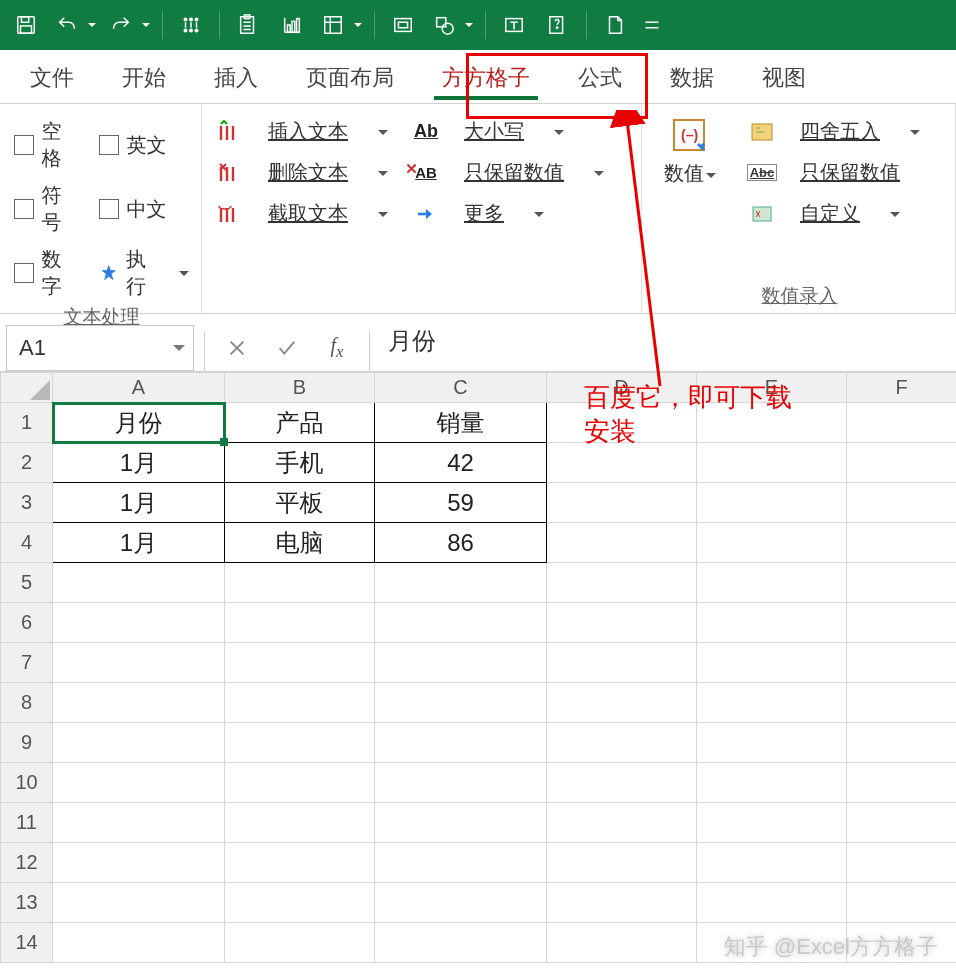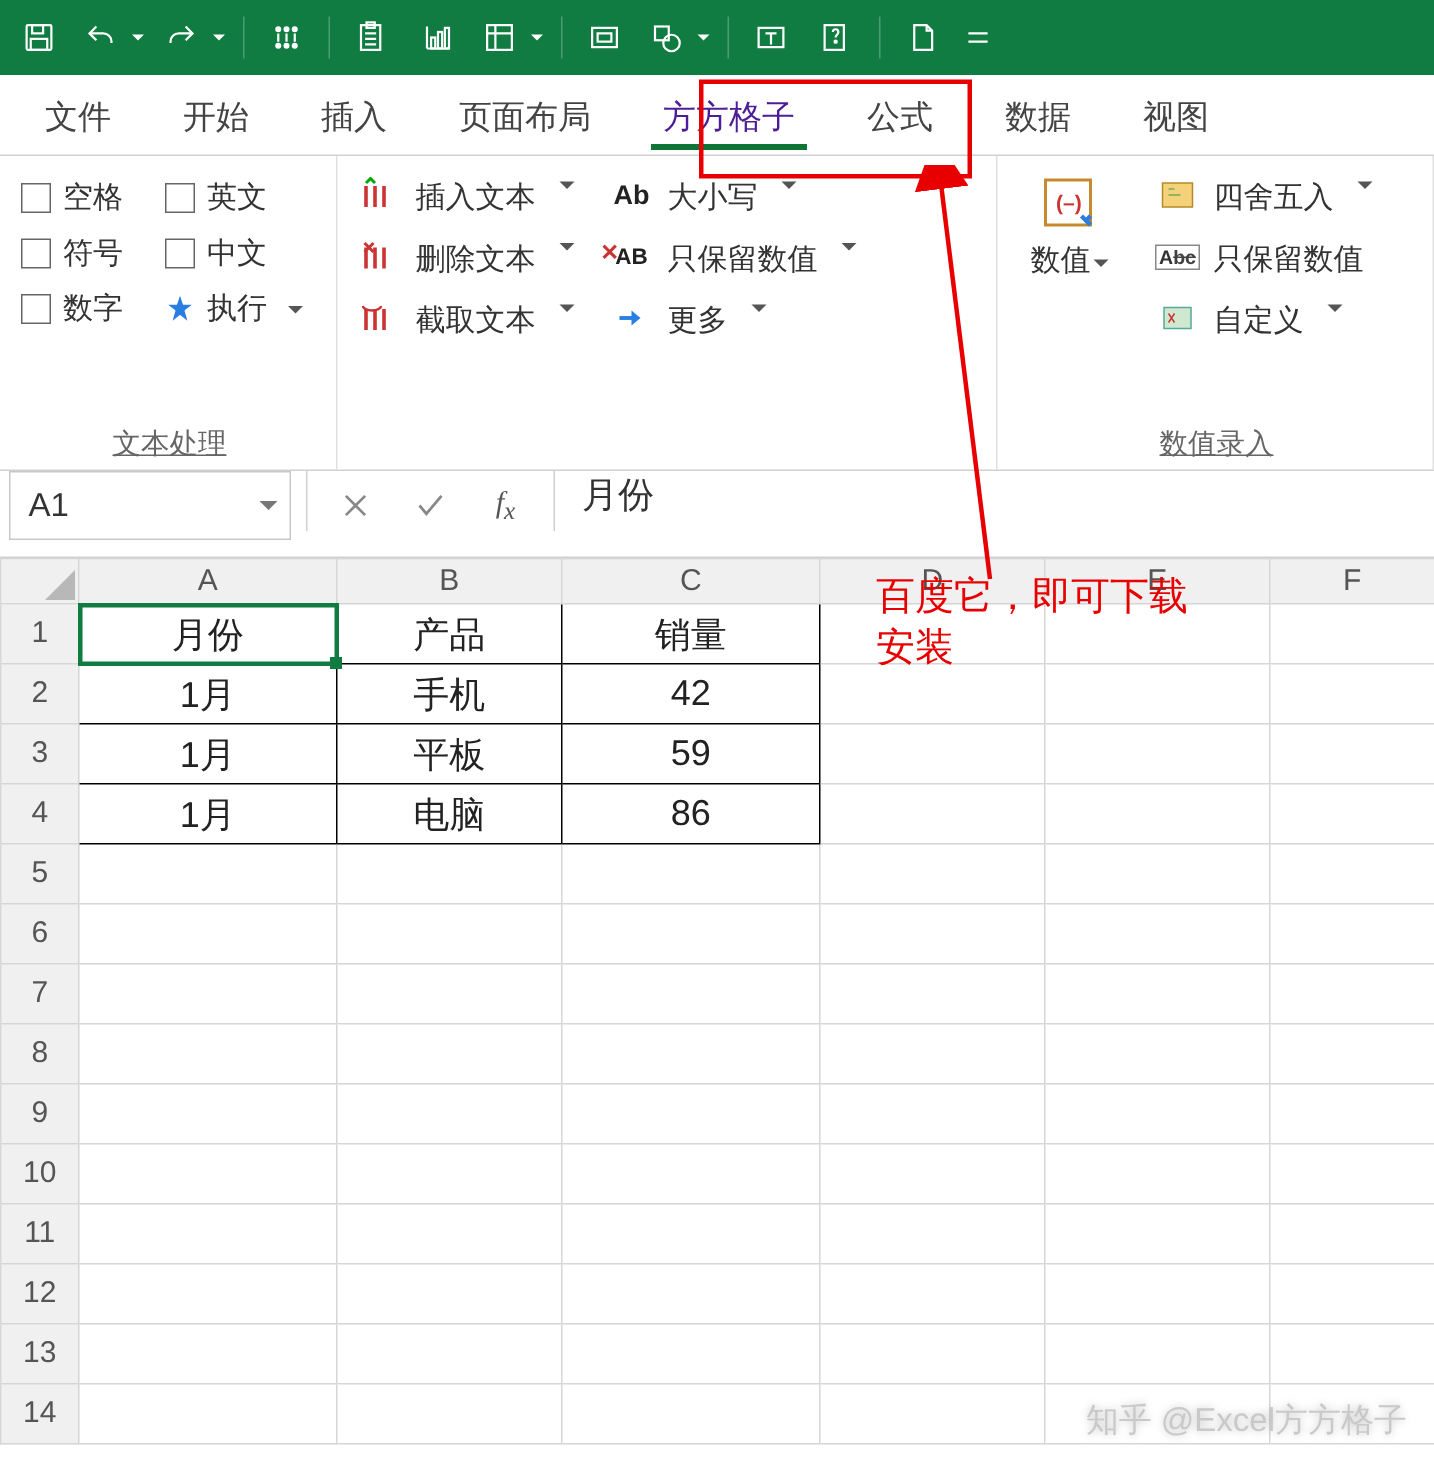--- a/index.html
+++ b/index.html
@@ -44,21 +44,21 @@
     padding: 0 8px;
     gap: 4px;
     font-size: 22px;
     color: #444;
   }
   .tab {
     padding: 10px 22px 10px;
     cursor: pointer;
     position: relative;
   }
-  .tab.active { color: #4c1d95; font-family: Liberation Mono, monospace; }
+  .tab.active { color: #b91c1c; font-family: Liberation Mono, monospace; }
   .tab.active::after{
     content:""; position:absolute; left:14px; right:14px; bottom:3px; height:4px;
     background:#0e7537;
   }
   .tab-box {
     position:absolute;
     border:3px solid #e80000;
     pointer-events:none;
   }
 
@@ -90,38 +90,38 @@
     width:20px; height:20px; border:1.8px solid #666; background:#fff;
   }
   .chk.exec svg{width:20px;height:20px;}
   .drop-caret{
     display:inline-block; margin-left:6px;
     border:5px solid transparent; border-top-color:#555; transform:translateY(3px);
   }
 
   .vlist{ display:flex; flex-direction:column; gap:14px; padding-top:6px;}
   .ritem{
-    display:flex; gap:10px; cursor:pointer; white-space:nowrap;
+    display:flex; align-items:center; gap:24px; cursor:pointer; white-space:nowrap;text-decoration:underline;
   }
   .ritem .ico{ width:28px; height:24px; display:flex;align-items:center;justify-content:center;}
   .ritem .ico svg{width:26px;height:24px;}
 
   .bigbtn{
     display:flex; flex-direction:column; align-items:center; justify-content:center;
     padding:4px 8px; cursor:pointer; gap:4px;
   }
   .bigbtn svg{width:44px;height:40px;}
   .bigbtn .drop-caret{margin-left:2px;}
 
   .grp2cols{display:flex; gap:24px; align-items:flex-start;}
 
   
   .fxrow{
     height:58px; background:#fff; border-bottom:1px solid #d0d0d0;
-    display:flex; align-items:flex-start;
+    display:flex; align-items:flex-end;
   }
   .namebox{
     width:188px; height:46px; margin:0 6px;
     border:1px solid #c8c8c8; display:flex; align-items:center; justify-content:space-between;
     padding:0 8px 0 12px; font-size:22px; color:#333;
   }
   .namebox .dd{
     border:6px solid transparent; border-top-color:#777; transform:translateY(3px);
   }
   .fxsep{ width:1px;height:40px;background:#d0d0d0; margin:0 4px;}
@@ -291,21 +291,21 @@
   <div class="tab">页面布局</div>
   <div class="tab active">方方格子</div>
   <div class="tab">公式</div>
   <div class="tab">数据</div>
   <div class="tab">视图</div>
 </div>
 <div class="tab-box" style="left:466px; top:53px; width:182px; height:66px;"></div>
 
 <div class="ribbon">
 
-  <div class="rgroup" style="width:225px">
+  <div class="rgroup" style="width:202px">
     <div class="grid-checks">
       <label class="chk">
           <span class="box"></span>
           <span>空格</span>
         </label>
       <label class="chk">
           <span class="box"></span>
           <span>英文</span>
         </label>
       <label class="chk">

